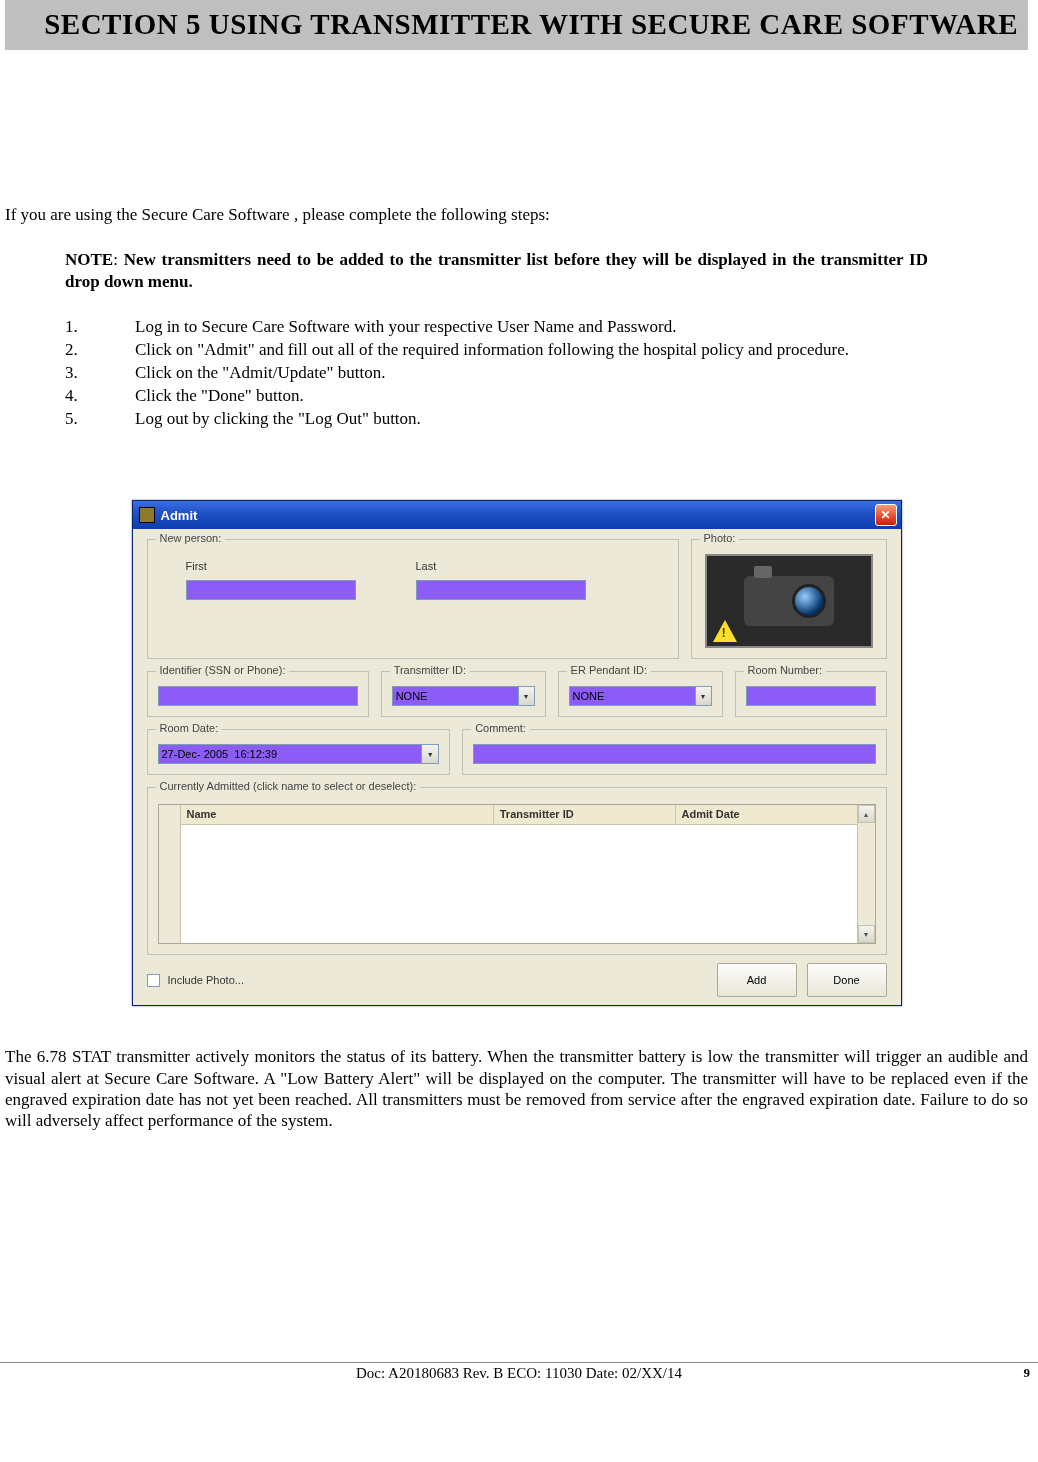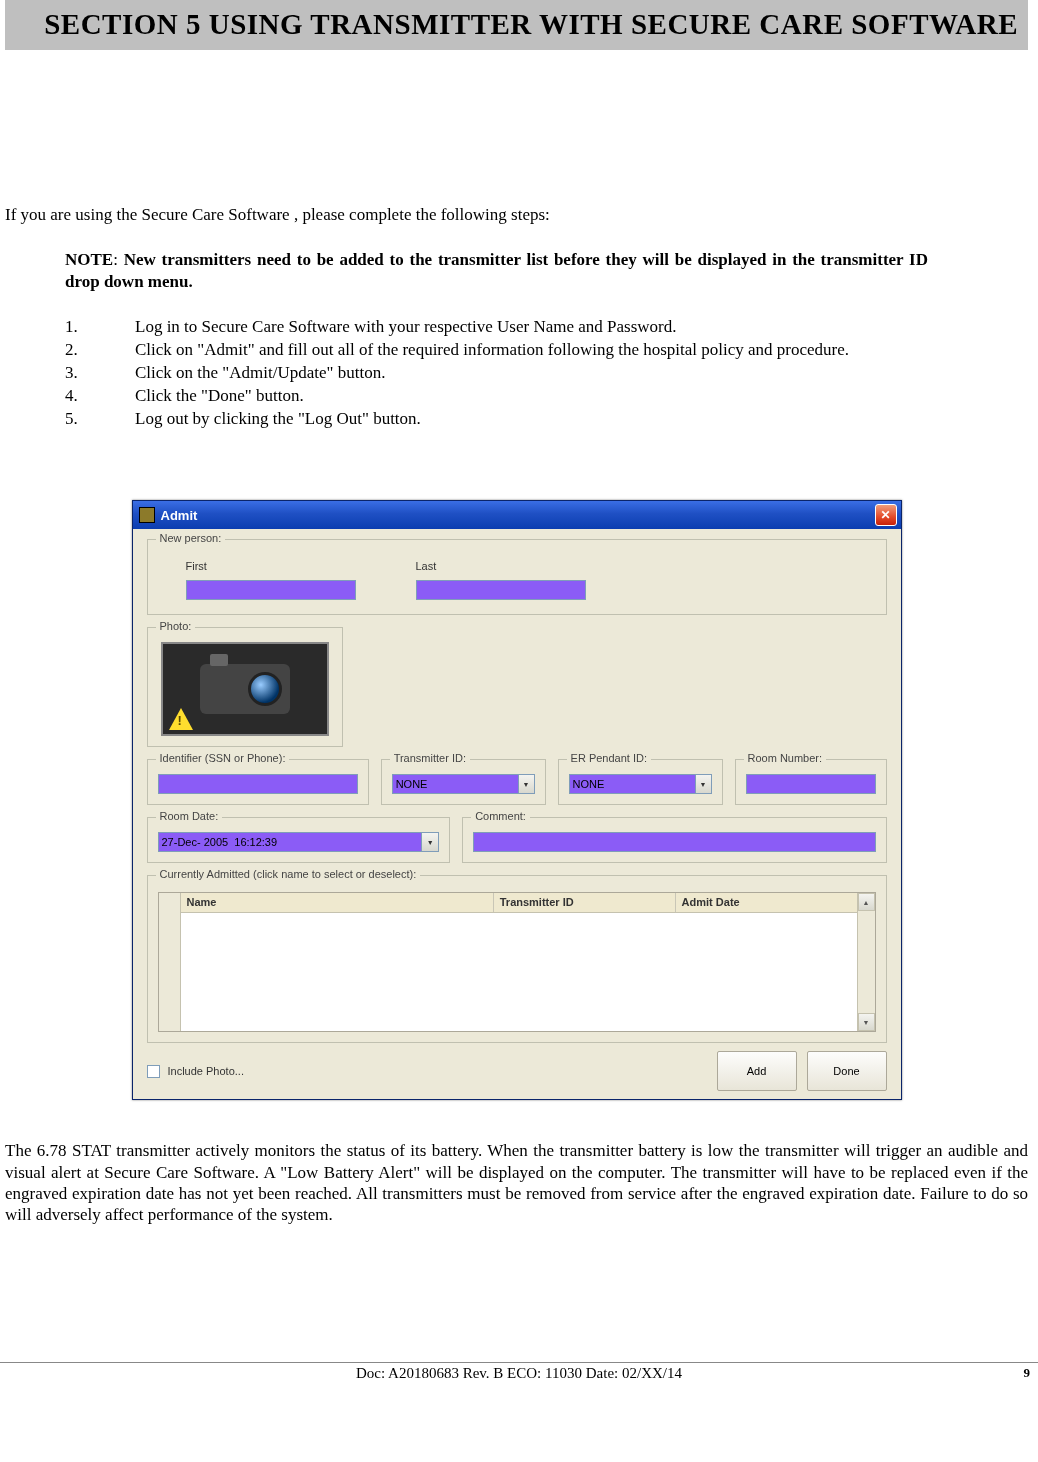--- a/index.html
+++ b/index.html
@@ -120,21 +120,21 @@
     background: #ece9d8;
   }
   .fs .legend {
     position: absolute;
     top: -8px; left: 8px;
     background: #ece9d8;
     padding: 0 4px;
     color: #444;
     font-size: 11px;
   }
-  .row-top { display: flex; gap: 12px; flex-direction: column; }
+  .row-top { display: flex; gap: 12px; }
   .fs-newperson { flex: 1; }
   .fs-photo { width: 196px; }
   .np-fields {
     display: flex;
     gap: 60px;
     padding: 6px 8px 4px 28px;
     align-items: flex-end;
   }
   .np-col { display: flex; flex-direction: column; gap: 8px; width: 170px; }
   .np-col .lbl { color: #333; font-size: 11px; }
@@ -257,21 +257,21 @@
     gap: 10px;
   }
   .checkbox {
     display: flex; gap: 8px;
     color: #333;
   }
   .checkbox .box {
     width: 13px; height: 13px; border: 1px solid #7f9db9; background: #fff;
   }
   .btn {
-    height: 40px;
+    height: 34px;
     padding: 0 18px;
     background: linear-gradient(to bottom, #fdfdfc, #e8e5d8);
     border: 1px solid #aca899;
     border-radius: 2px;
     font-family: Tahoma, sans-serif;
     font-size: 11px;
     color: #000;
     cursor: pointer;
     min-width: 80px;
   }

